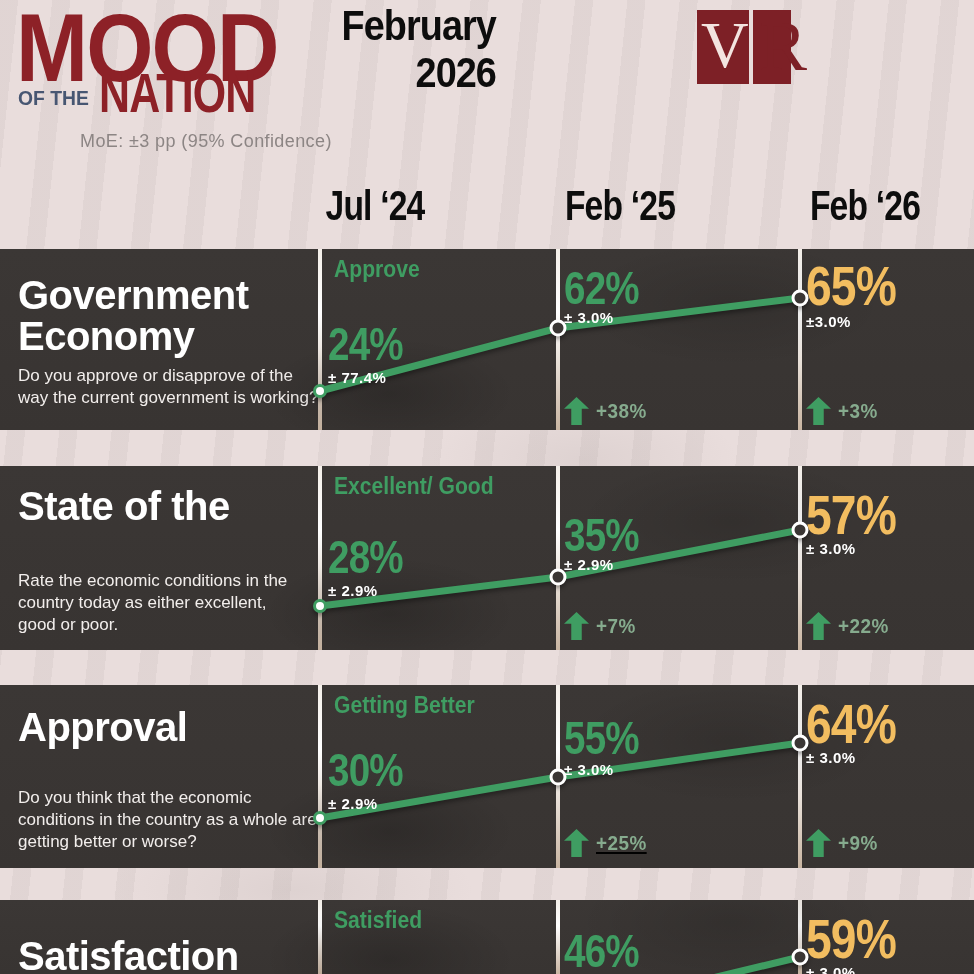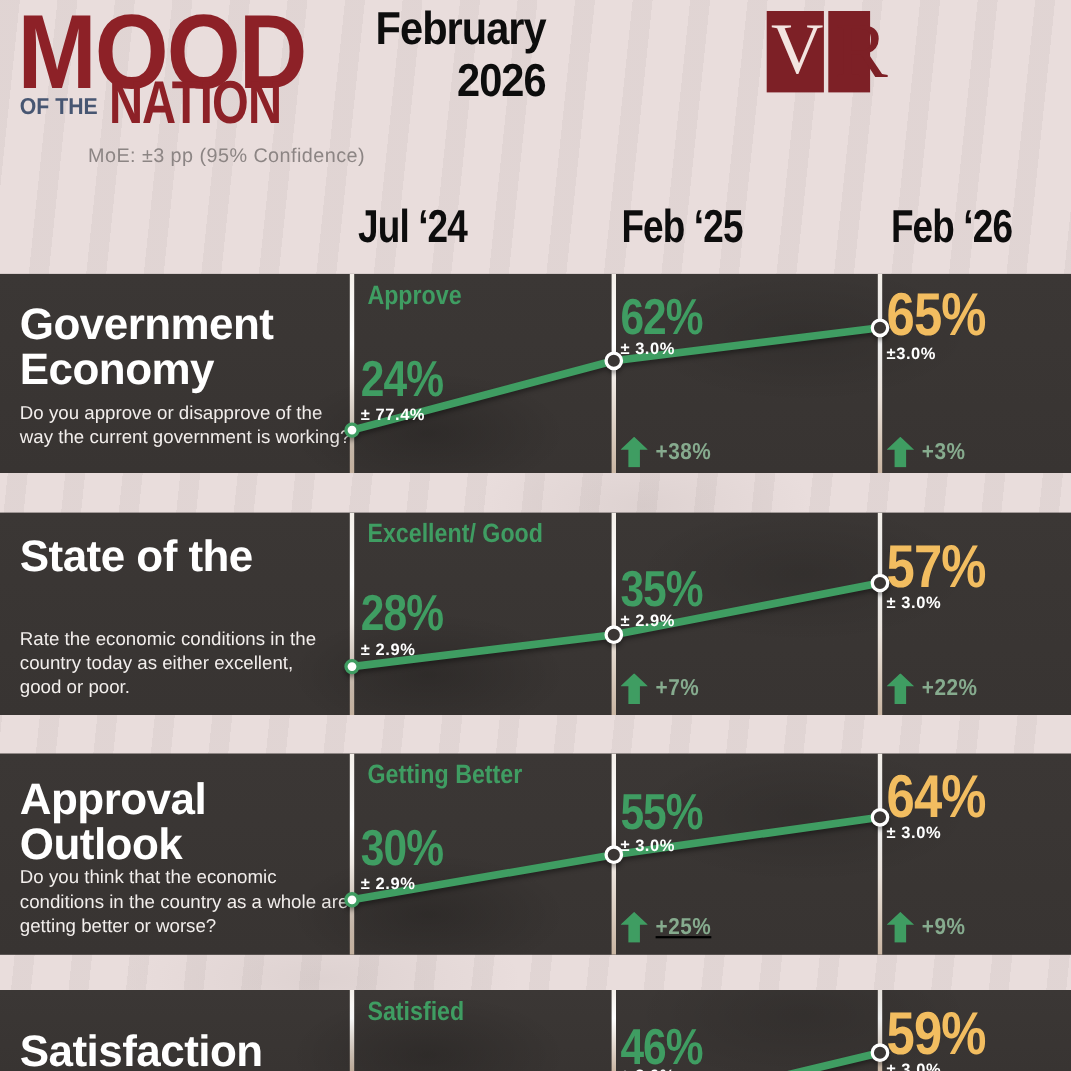--- a/index.html
+++ b/index.html
@@ -161,21 +161,20 @@
     <div class="sep s3"></div>
     <svg class="trend" width="974" height="183" viewBox="0 0 974 183">
       <polyline points="320,133 558,92 800,58" fill="none" stroke="#3f9d62" stroke-width="7" stroke-linecap="round"></polyline>
       <circle cx="320" cy="133" r="5.5" fill="#ffffff" stroke="#3f9d62" stroke-width="3"></circle>
       <circle cx="558" cy="92" r="7" fill="#3a3634" stroke="#ffffff" stroke-width="3"></circle>
       <circle cx="800" cy="58" r="7" fill="#3a3634" stroke="#ffffff" stroke-width="3"></circle>
     </svg>
     <div class="sect-text" style="top:22px;">
       <h2 class="sect-title">
         <div>Approval</div>
-        <div>Outlook</div>
       </h2>
     </div>
     <p class="sect-q" style="position:absolute;left:18px;top:102px;width:302px;">Do you think that the economic conditions in the country as a whole are getting better or worse?</p>
     <div class="series-label" style="top:6px;">Getting Better</div>
     <div class="val val-green" style="left:328px;top:62px;">30%</div>
     <div class="moe-s" style="left:328px;top:110px;">± 2.9%</div>
     <div class="val val-green" style="left:564px;top:30px;">55%</div>
     <div class="moe-s" style="left:564px;top:76px;">± 3.0%</div>
     <div class="val val-amber" style="left:806px;top:12px;">64%</div>
     <div class="moe-s" style="left:806px;top:64px;">± 3.0%</div>

